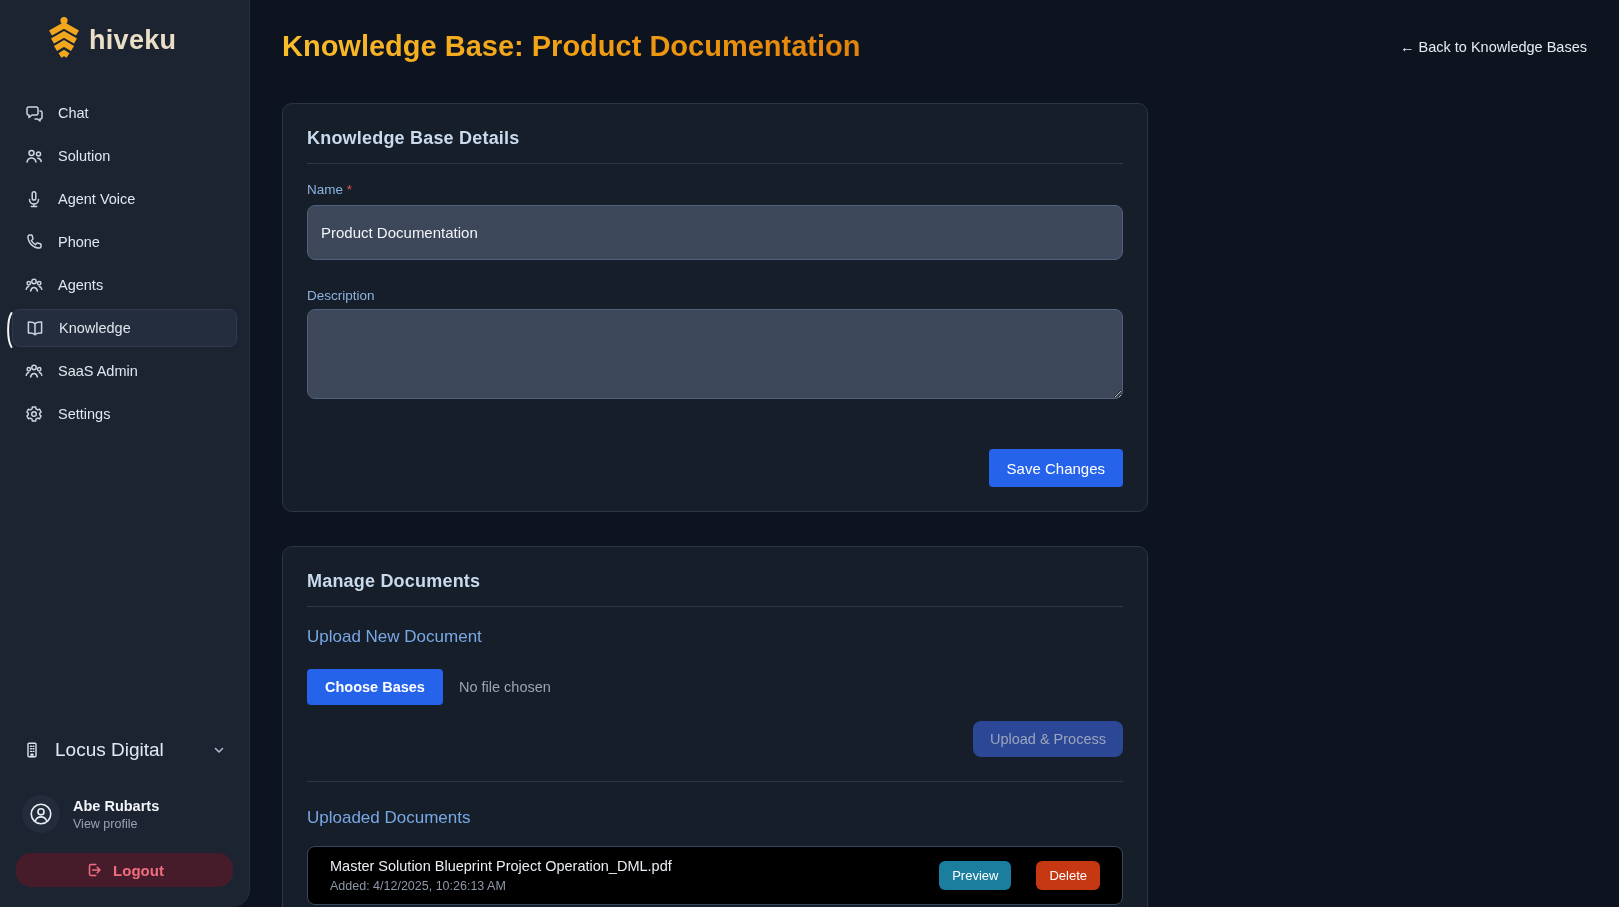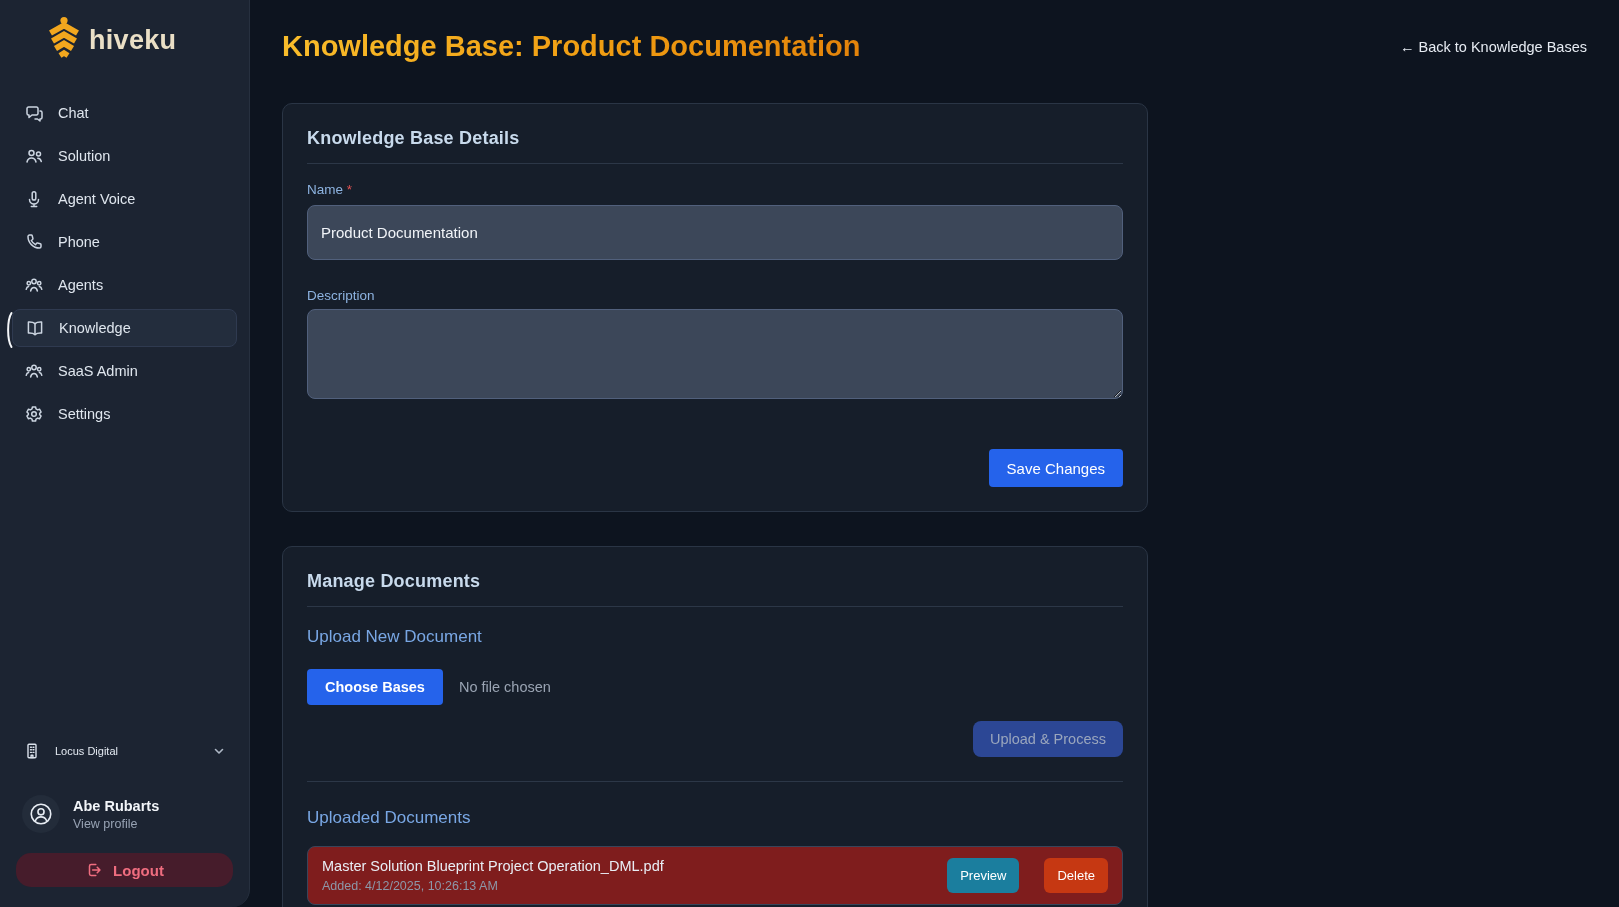--- a/index.html
+++ b/index.html
@@ -13,21 +13,21 @@
   .logo { display:flex; align-items:center; gap:7px; padding:16px 14px 6px 46px; }
   .logo-text { color:#eadfc6; font-size:27px; font-weight:bold; letter-spacing:.3px; }
   .nav { margin-top:24px; padding:0 12px; }
   .nav-item { position:relative; display:flex; align-items:center; gap:14px; height:38px;
     margin-bottom:5px; padding:0 12px; border-radius:8px; color:#dfe6ee; font-size:14.5px; cursor:pointer; }
   .nav-item .icon { display:flex; color:#ccd5e1; }
   .nav-item.active { background:#232d3d; border:1px solid #2f3a50; }
   .bracket { position:absolute; left:-9px; top:0; color:#f4f6f9; }
   .sidebar-bottom { margin-top:auto; padding:0 16px 20px; }
   .org-row { display:flex; align-items:center; gap:13px; padding:8px 6px; color:#e3e9f1;
-    font-size:11px; cursor:pointer; }
+    font-size:19px; cursor:pointer; }
   .org-row .chev { margin-left:auto; color:#aeb8c6; display:flex; }
   .org-row .icon { display:flex; color:#dbe2ec; }
   .profile { display:flex; align-items:center; gap:13px; margin-top:26px; padding:0 6px; cursor:pointer; }
   .avatar { width:38px; height:38px; border-radius:50%; background:#232c3a; display:flex;
     align-items:center; justify-content:center; color:#e7ecf3; flex-shrink:0; }
   .pname { color:#f2f5f9; font-weight:bold; font-size:14.5px; }
   .plink { color:#97a2b3; font-size:12.5px; margin-top:3px; cursor:pointer; }
   .logout { margin-top:20px; width:100%; height:34px; border:none; border-radius:15px;
     background:#461c2b; color:#ef6d7f; font-weight:bold; font-size:15px; display:flex;
     align-items:center; justify-content:center; gap:10px; cursor:pointer; font-family:inherit; }
@@ -58,22 +58,22 @@
   .btn-primary { background:#2563eb; color:#ffffff; border:none; border-radius:4px; height:38px;
     padding:0 18px; font-size:15px; cursor:pointer; font-family:inherit; }
   .btn-file { font-weight:bold; height:36px; font-size:14.5px; }
   .btn-disabled { background:#2c4795; color:#9aa6bd; border:none; border-radius:8px; height:36px;
     padding:0 17px; font-size:14.5px; font-family:inherit; }
   .card h3 { margin:20px 0 0; font-size:17px; font-weight:normal; color:#79a7e4; }
   .card h3.uploaded { margin-top:26px; }
   .file-row { display:flex; align-items:center; gap:16px; margin-top:22px; }
   .no-file { color:#9aa4b3; font-size:14.5px; }
   .hr2 { margin-top:24px !important; }
-  .doc-row { margin-top:18px; background:#7f1d1d; border:1px solid #39455a; border-radius:8px;
-    padding:11px 14px; display:flex; justify-content:space-between; }
+  .doc-row { margin-top:18px; background:#000000; border:1px solid #39455a; border-radius:8px;
+    padding:11px 22px; display:flex; align-items:center; justify-content:space-between; }
   .doc-name { color:#e9eef5; font-size:14.5px; }
   .doc-added { color:#8d97a8; font-size:12.5px; margin-top:5px; }
   .doc-actions { display:flex; gap:25px; }
   .btn-preview { background:#1b7e9e; color:#fff; border:none; border-radius:6px; padding:7px 13px;
     font-size:13px; cursor:pointer; font-family:inherit; }
   .btn-delete { background:#c63812; color:#fff; border:none; border-radius:6px; padding:7px 13px;
     font-size:13px; cursor:pointer; font-family:inherit; }
 </style>
 </head>
 <body>

